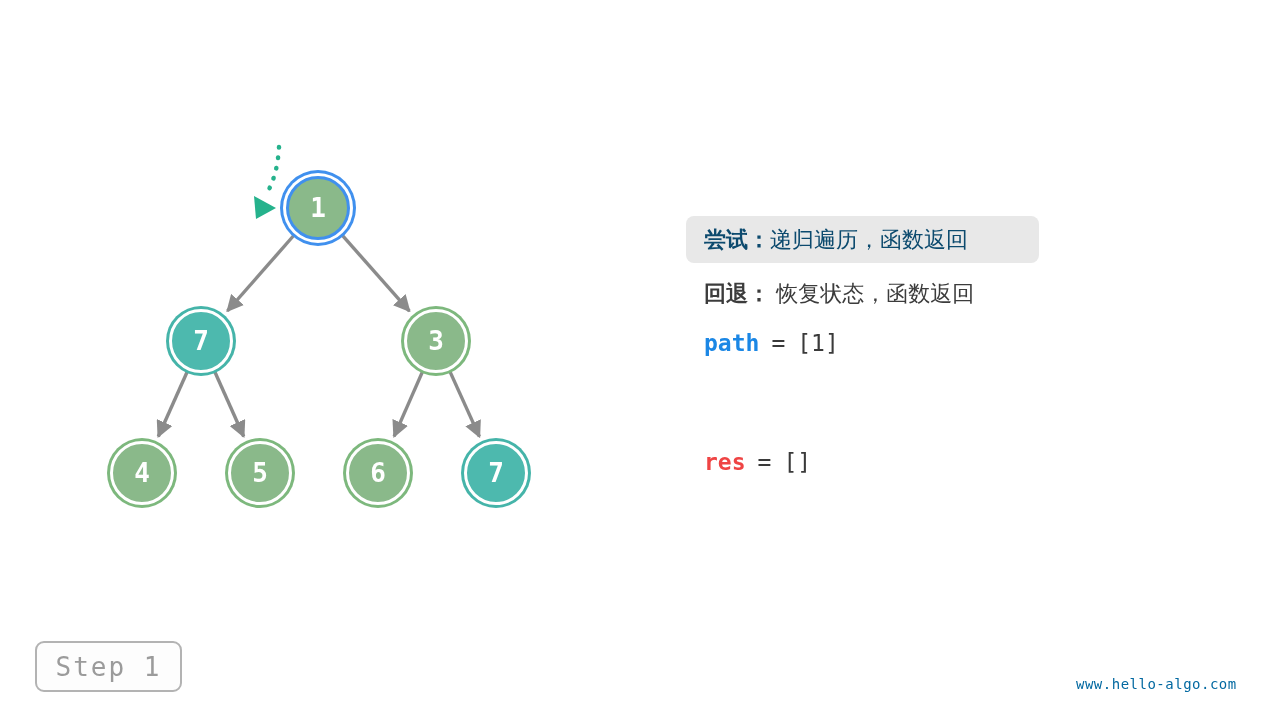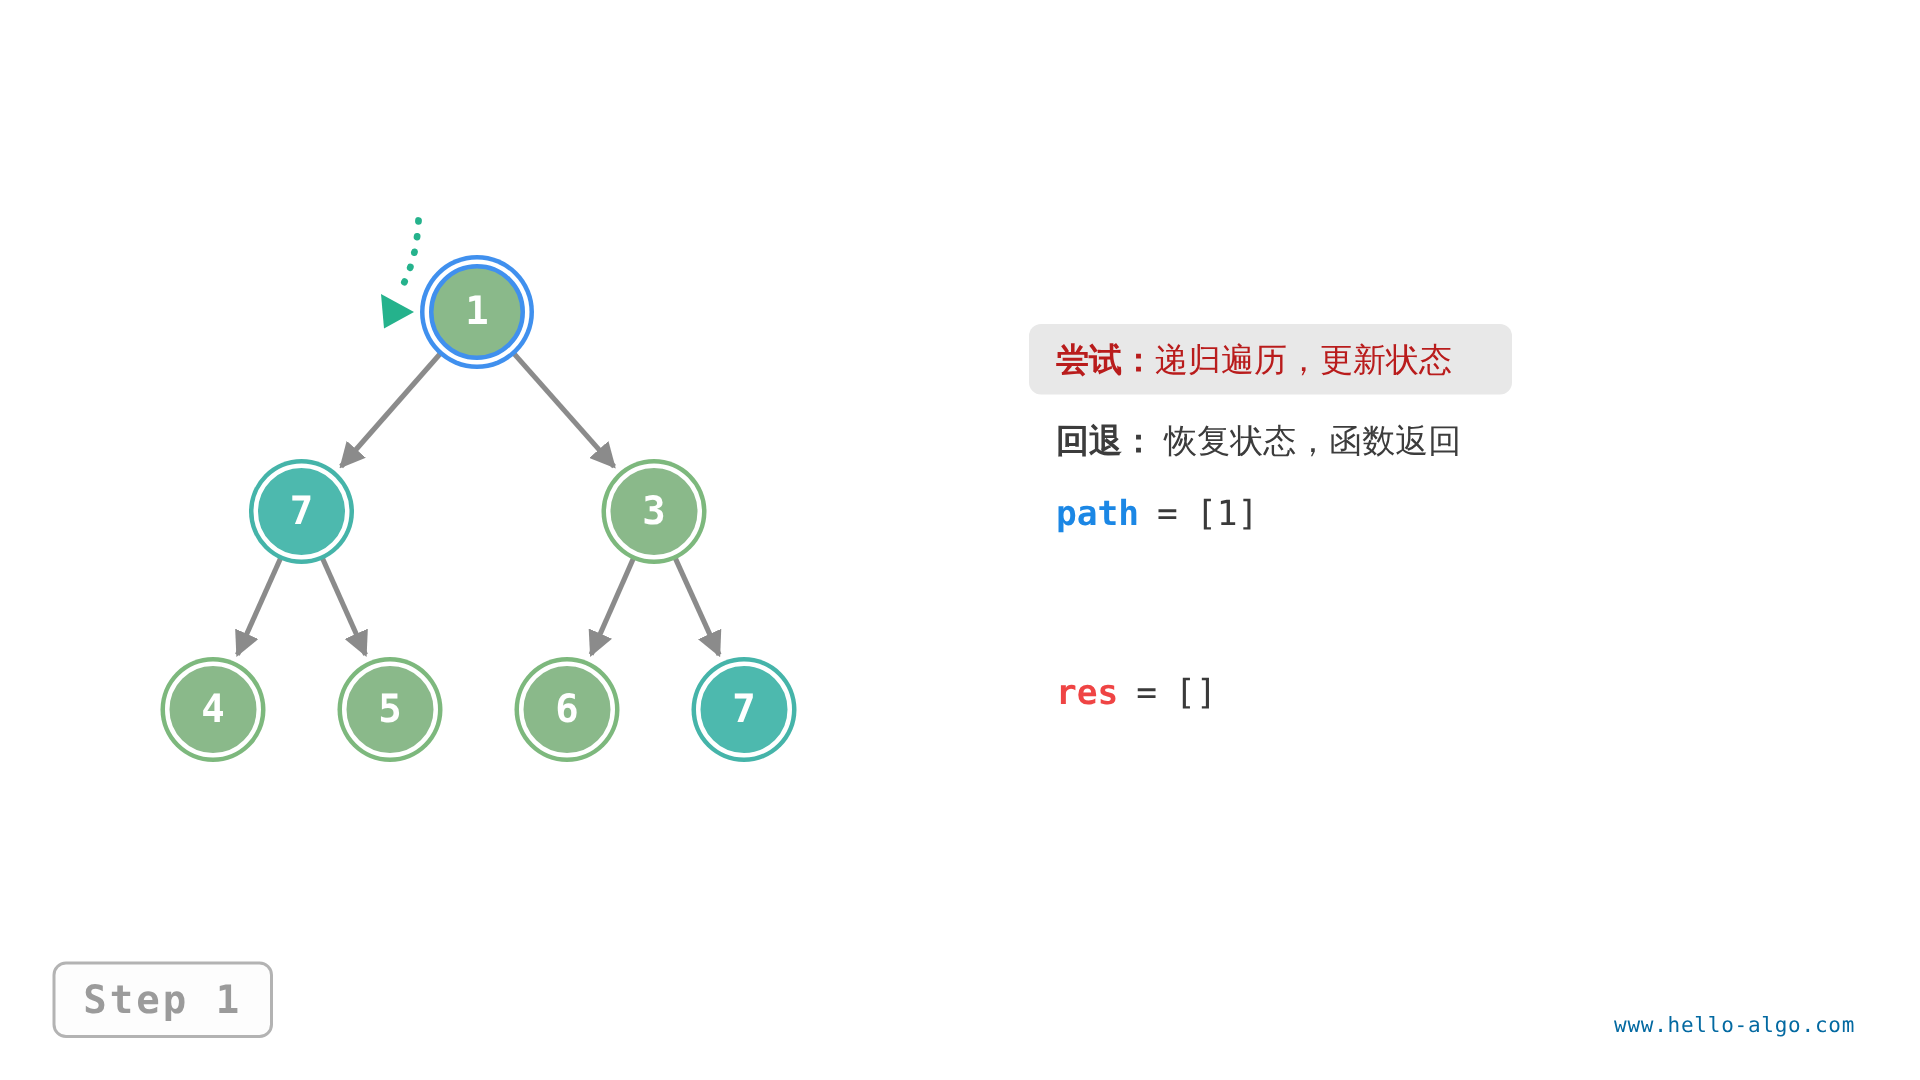--- a/index.html
+++ b/index.html
@@ -20,44 +20,44 @@
   .node.current{border:3px solid #4090ee;box-shadow:0 0 0 3px #ffffff,0 0 0 6px #4090ee;}
   .pos-n1{left:286px;top:176px;}
   .pos-n7l{left:169px;top:309px;}
   .pos-n3{left:404px;top:309px;}
   .pos-n4{left:110px;top:441px;}
   .pos-n5{left:228px;top:441px;}
   .pos-n6{left:346px;top:441px;}
   .pos-n7r{left:464px;top:441px;}
   
   .hl-box{
-    position:absolute;left:686px;top:216px;width:322px;height:47px;box-sizing:border-box;
+    position:absolute;left:686px;top:216px;width:353px;height:47px;box-sizing:border-box;
     background:#e8e8e8;border-radius:8px;display:flex;align-items:center;padding-left:18px;
-    font-size:22px;color:#b91c1c;white-space:nowrap;
+    font-size:22px;color:#0c4a6e;white-space:nowrap;
   }
   .plain-line{
     position:absolute;left:704px;top:279px;font-size:22px;color:#3c3c3c;white-space:nowrap;
   }
   .lbl{font-weight:700;}
   .code-line{
     position:absolute;left:704px;display:flex;align-items:center;white-space:pre;
     font-family:"DejaVu Sans Mono","Liberation Mono",monospace;font-size:23px;color:#3a3a3a;
   }
   .code-path{top:330px;}
   .code-res{top:449px;}
   .var-name{font-weight:bold;}
   .var-path{color:#1b87e5;}
   .var-res{color:#ef4444;}
   .eq{margin:0 12px;}
   
   .step{
     position:absolute;left:35px;top:641px;width:147px;height:51px;box-sizing:border-box;
     border:2px solid #b3b3b3;border-radius:9px;background:#fdfdfd;
     display:flex;align-items:center;justify-content:center;
-    font-family:"DejaVu Sans Mono","Liberation Mono",monospace;font-weight:bold;
+    font-family:"DejaVu Sans Mono","Liberation Mono",monospace;font-weight:normal;
     font-size:26px;color:#9b9b9b;letter-spacing:2px;
   }
   
   .watermark{
     position:absolute;left:1076px;top:676px;
     font-family:"DejaVu Sans Mono","Liberation Mono",monospace;
     font-size:14px;color:#0369a1;letter-spacing:0.5px;
   }
 </style>
 </head>
@@ -102,21 +102,21 @@
   </div>
   <div class="node green pos-n6">
     <span>6</span>
   </div>
   <div class="node teal pos-n7r">
     <span>7</span>
   </div>
 
   <div class="hl-box">
     <span class="lbl">尝试：</span>
-    <span>递归遍历，更新状态</span>
+    <span>递归遍历，函数返回</span>
   </div>
 
   <div class="plain-line">
     <span class="lbl">回退：</span>
     <span>恢复状态，函数返回</span>
   </div>
 
   <div class="code-line code-path">
     <span class="var-name var-path">path</span>
     <span class="eq">=</span>

